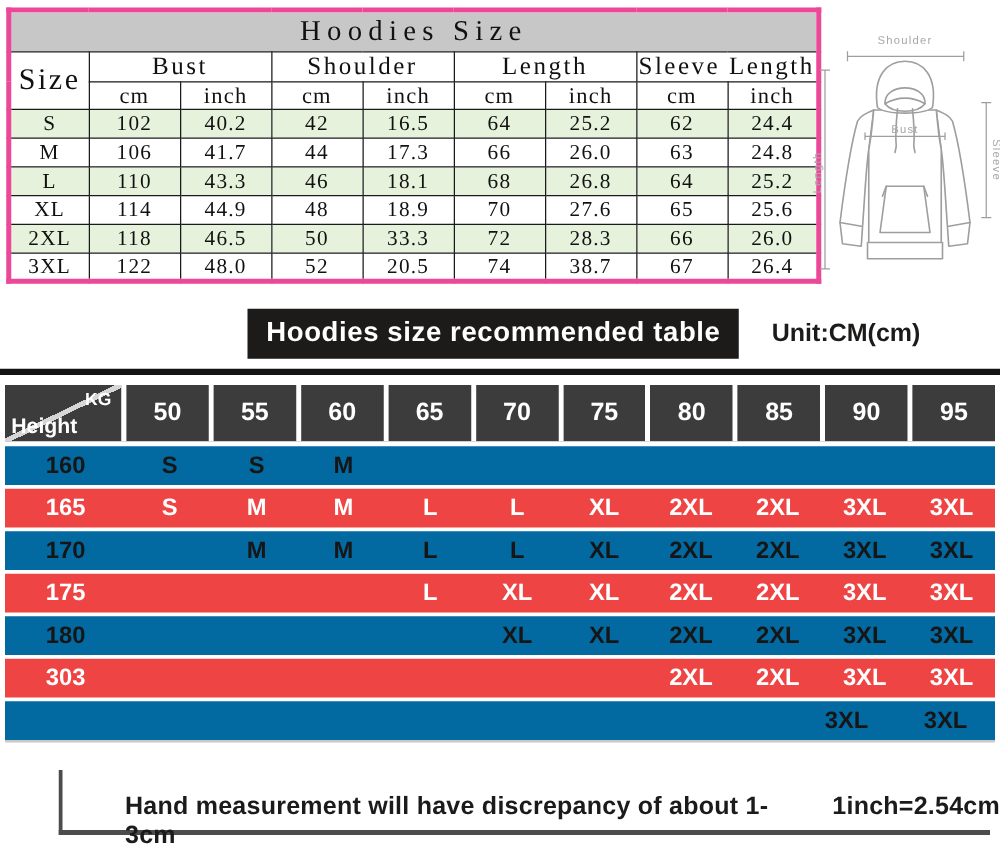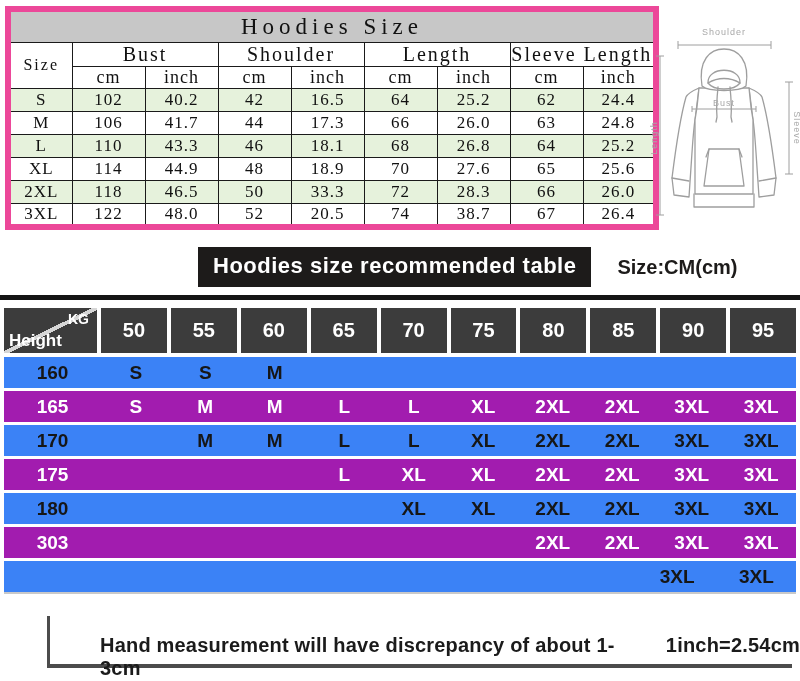--- a/index.html
+++ b/index.html
@@ -7,32 +7,32 @@
   .page {
     position:relative; width:800px; height:681px; background:#fff;
     font-family:"Liberation Sans","DejaVu Sans",sans-serif; overflow:hidden;
   }
 
   
   .size-table-wrap { position:absolute; left:5px; top:6px; }
   table.size-table {
     border-collapse:collapse; table-layout:fixed; width:650px;
     font-family:"Liberation Serif","DejaVu Serif",serif; color:#111;
-    border:6px solid #ec4899;
+    border:4px solid #ec4899;
   }
   table.size-table th, table.size-table td {
     border:1px solid #1a1a1a; text-align:center; vertical-align:middle;
     font-weight:400; padding:0; overflow:hidden; white-space:nowrap;
   }
   th.tbl-title {
     background:#c7c7c7; height:33px; font-size:23px; letter-spacing:5px; font-weight:500;
   }
   .grp-row th { height:24px; font-size:20px; letter-spacing:2px; }
   .unit-row th { height:22px; font-size:18px; letter-spacing:1px;margin-top:24px; }
-  th.size-col-head { font-size:16px; letter-spacing:2px; }
+  th.size-col-head { font-size:24px; letter-spacing:2px; }
   tr.size-row th, tr.size-row td { height:23px; font-size:17px; letter-spacing:1px; }
   tr.shade-green { background:#e6f2dc; }
   tr.shade-white { background:#ffffff; }
 
   
   .fig { position:absolute; left:650px; top:22px; width:150px; height:212px; }
   .fig svg { width:100%; height:100%; }
 
   
   .banner-row { position:absolute; left:198px; top:247px; display:flex; align-items:center; gap:26px; }
@@ -60,22 +60,22 @@
     flex:1; background:#3c3c3c; color:#fff; font-size:20px; font-weight:bold;
     display:flex; align-items:center; justify-content:center; border-right:4px solid #fff;
   }
   .weights .wcell:last-child { border-right:none; }
   .reco-row { display:flex; height:31px; margin-bottom:3px; }
   .reco-row .cell {
     flex:1; display:flex; align-items:center; justify-content:center;
     font-size:19px; font-weight:bold;
   }
   .reco-row .hcell { flex:none; width:97px; }
-  .reco-row.shade-light { background:#3b82f6; color:#161616;align-items:center; }
-  .reco-row.shade-dark  { background:#a21caf; color:#ffffff; }
+  .reco-row.shade-light { background:#0369a1; color:#161616;align-items:center; }
+  .reco-row.shade-dark  { background:#ef4444; color:#ffffff; }
   .table-end-line { position:absolute; left:4px; top:592px; width:792px; height:2px; background:#c9c9c9; }
 
   
   .foot-vline { position:absolute; left:47px; top:616px; width:3px;  height:52px; background:#4c4c4c; }
   .foot-hline { position:absolute; left:47px; top:664px; width:745px; height:4px; background:#4c4c4c; }
   .foot-text  { position:absolute; left:100px; top:634px; display:flex; gap:42px;
                 font-size:20px; font-weight:bold; color:#1b1b1b; letter-spacing:0.2px; }
 </style>
 </head>
 <body>
@@ -291,21 +291,21 @@
         <text x="74" y="13" text-anchor="middle">Shoulder</text>
         <text x="7" y="116" text-anchor="middle" transform="rotate(-90 7 116)">Length</text>
         <text x="74" y="84" text-anchor="middle">Bust</text>
         <text x="144" y="106" text-anchor="middle" transform="rotate(90 144 106)">Sleeve</text>
       </g>
     </svg>
   </div>
 
   <div class="banner-row">
     <div class="banner-box">Hoodies size recommended table</div>
-    <div class="unit-label">Size:CM(cm)</div>
+    <div class="unit-label">Unit:CM(cm)</div>
   </div>
 
   <div class="thick-rule"></div>
 
   <div class="reco">
     <div class="reco-head">
       <div class="corner">
         <span class="kg">KG</span>
         <span class="ht">Height</span>
       </div>

